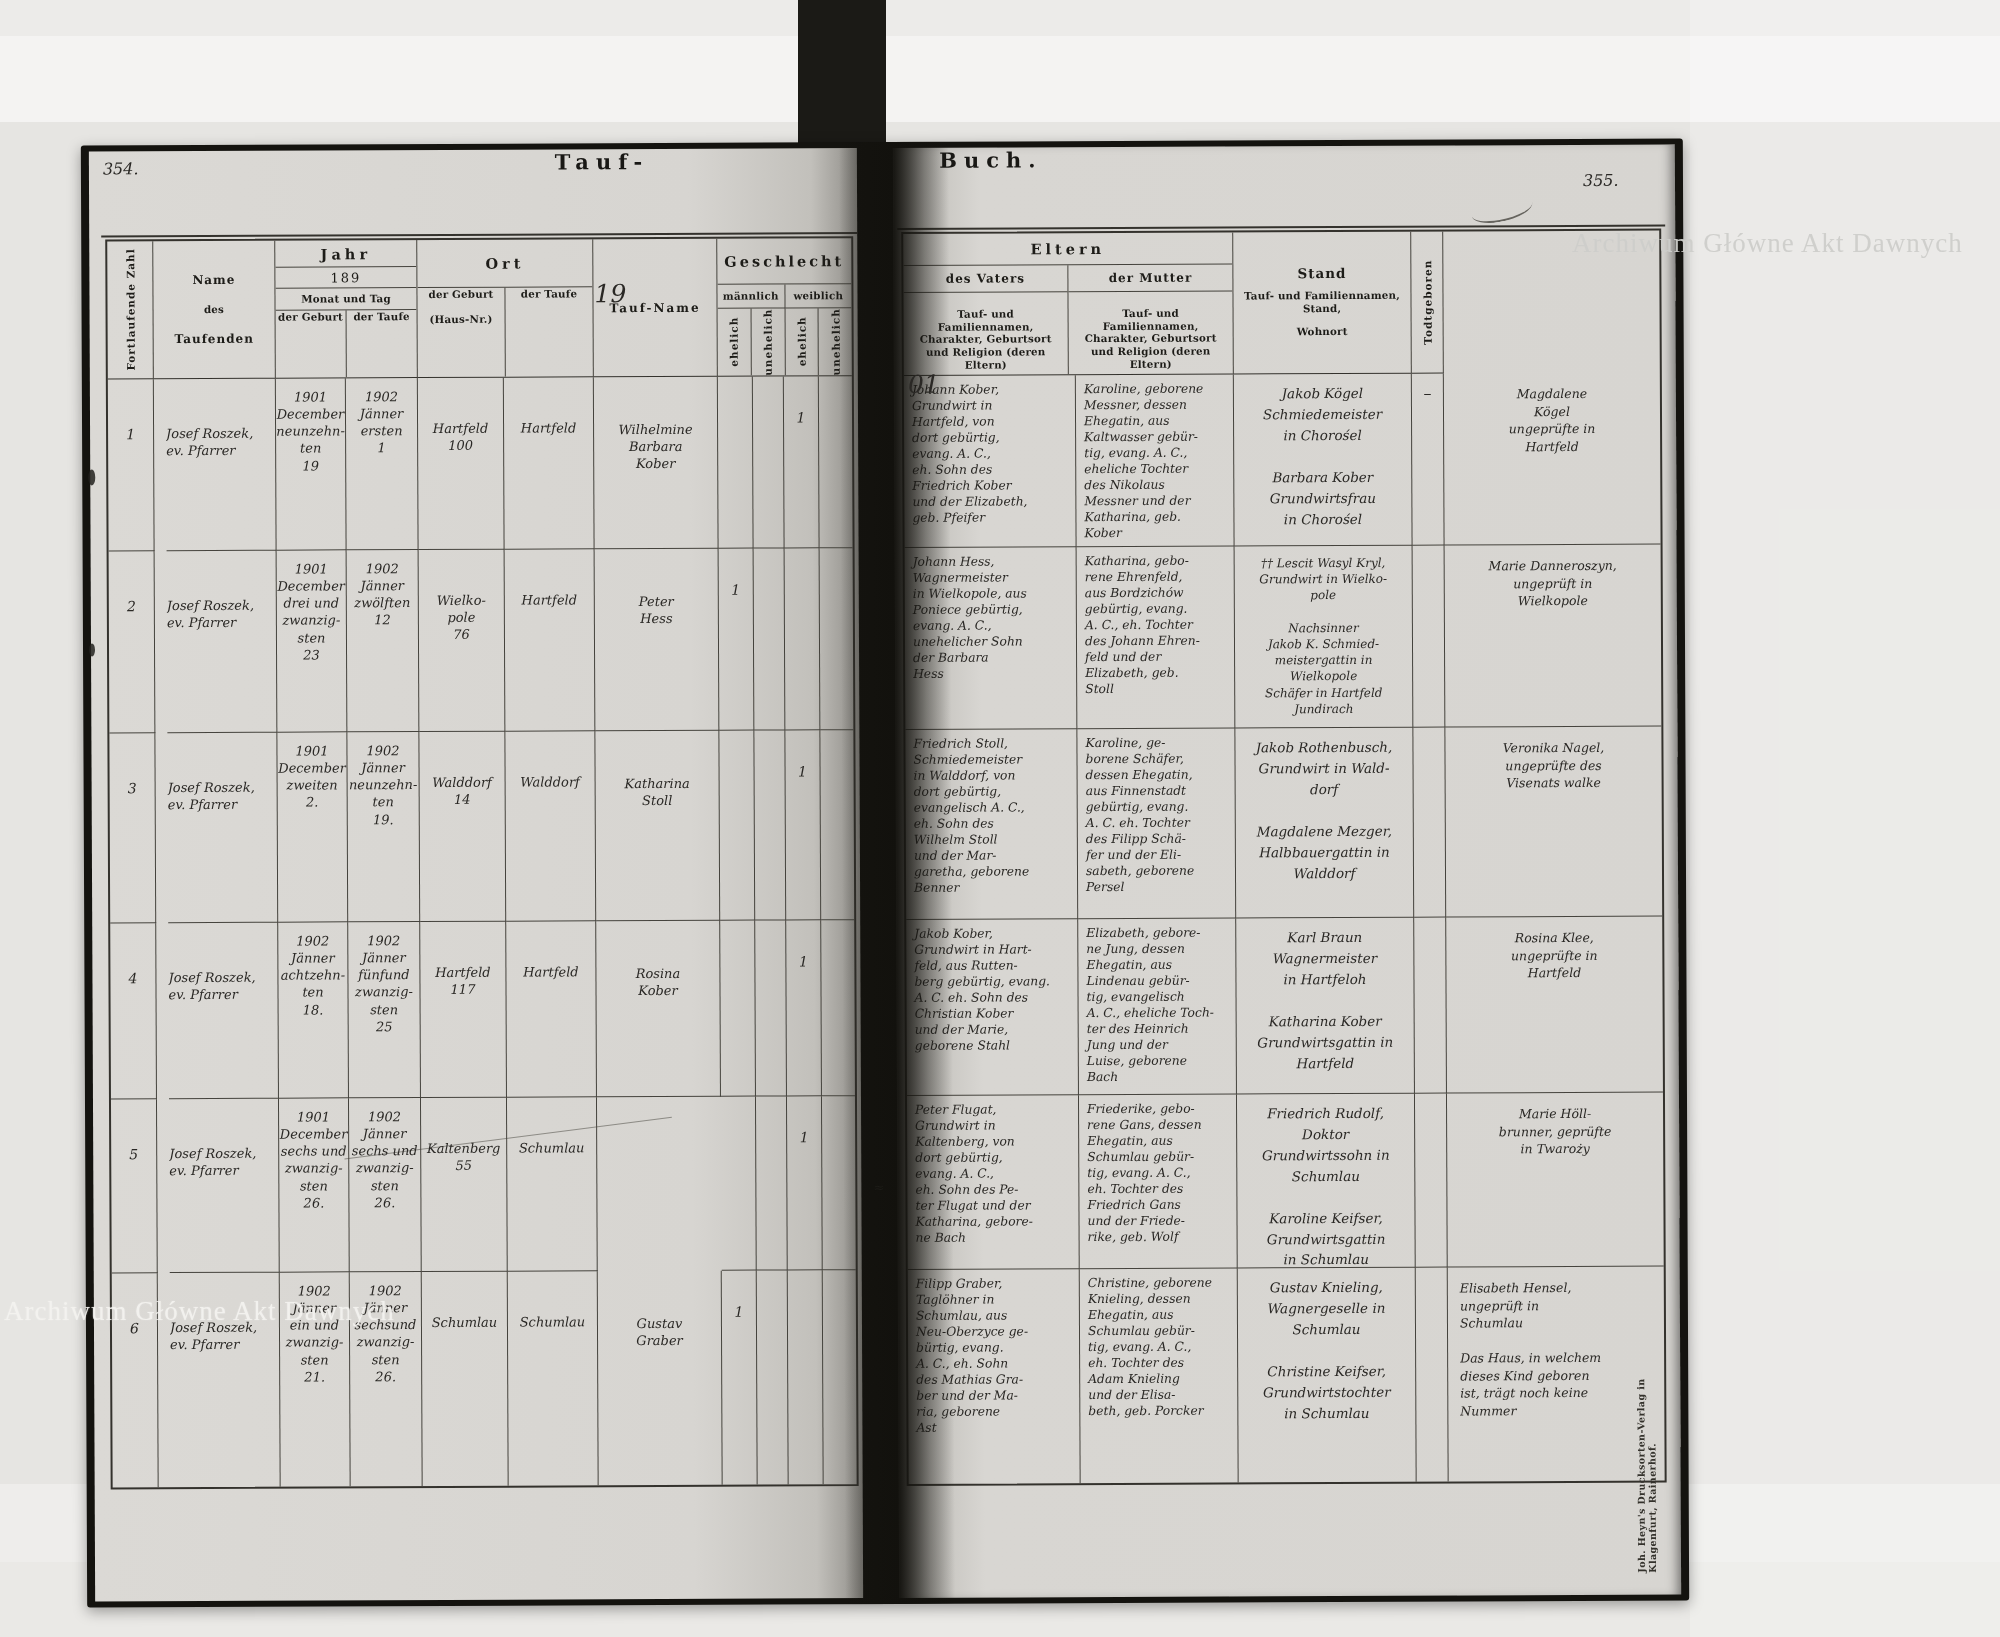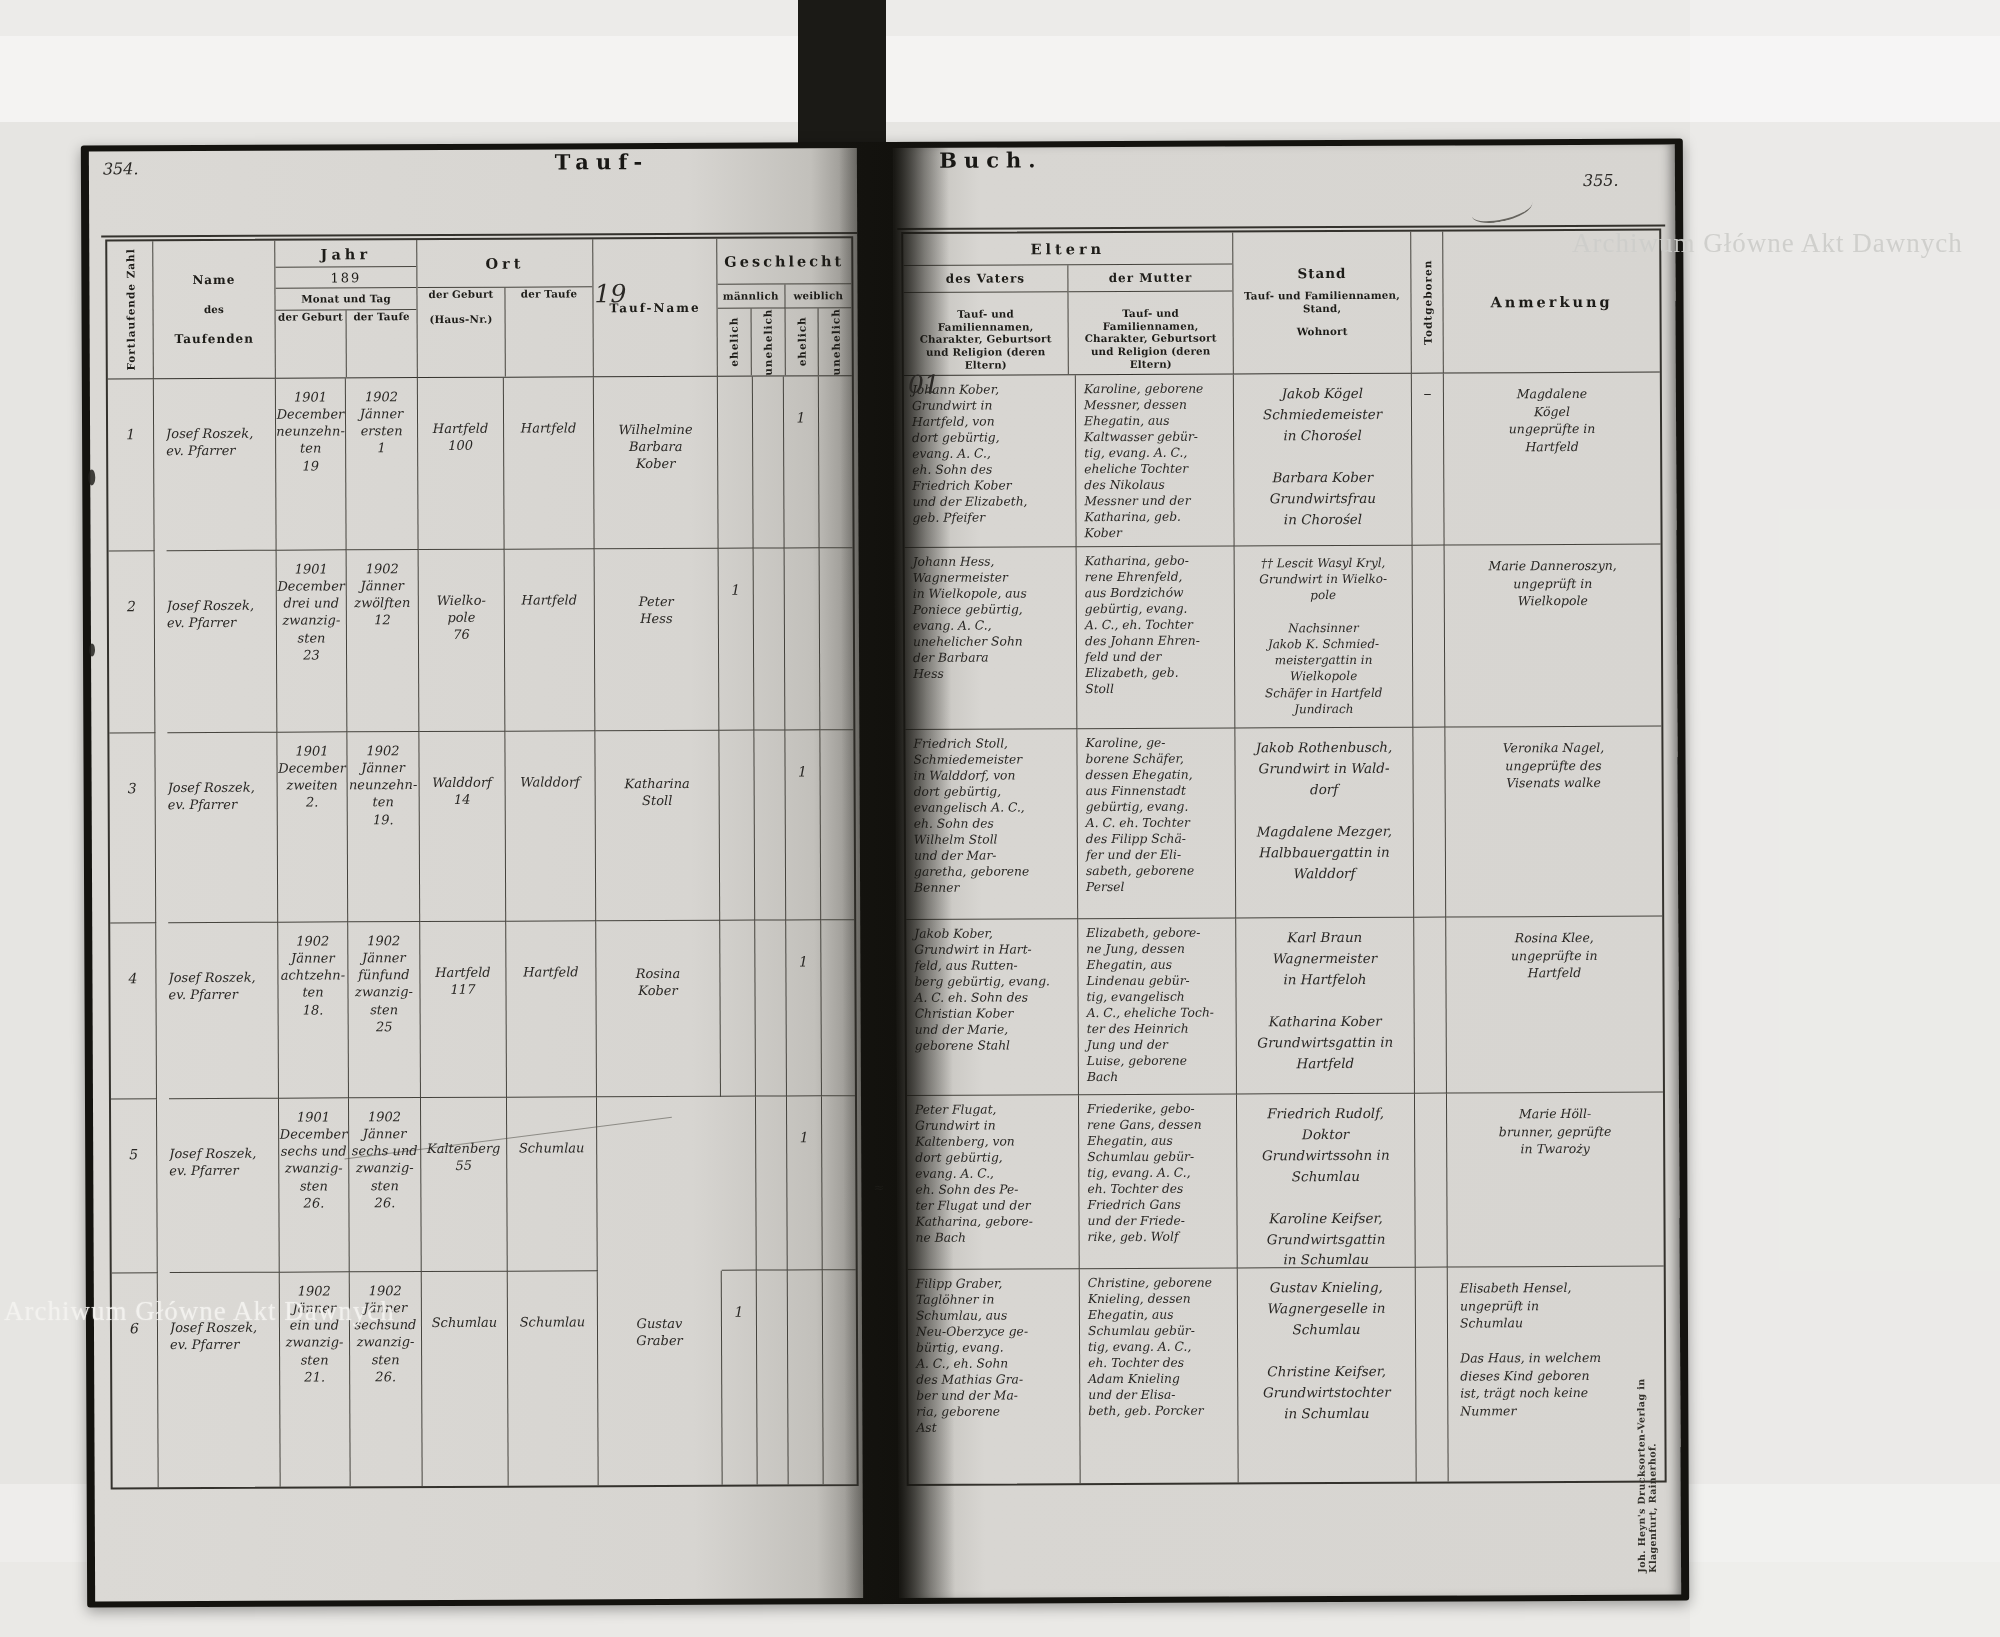--- a/index.html
+++ b/index.html
@@ -359,23 +359,20 @@
           </div>
         </div>
       </div>
       <div class="c hdrc stack" style="grid-area:1/3;justify-content:center;gap:6px">
         <div class="tier noline prt p-sub" style="letter-spacing:1px;font-size:13.5px">Stand</div>
         <div class="pathen-desc prt p-xs">Tauf- und Familiennamen, Stand,</div>
         <div class="pathen-desc prt p-xs">Wohnort</div>
       </div>
       <div class="c hdrc vcell" style="grid-area:1/4">
         <span class="vert">Todtgeboren</span>
-      </div>
-      <div class="c hdrc lastc vcell" style="grid-area:1/5">
-        <span class="prt p-main" style="letter-spacing:3px">Anmerkung</span>
       </div>
 
       <div class="c hw rv" style="grid-area:2/1">Johann Kober,
 Grundwirt in
 Hartfeld, von
 dort gebürtig,
 evang. A. C.,
 eh. Sohn des
 Friedrich Kober
 und der Elizabeth,

